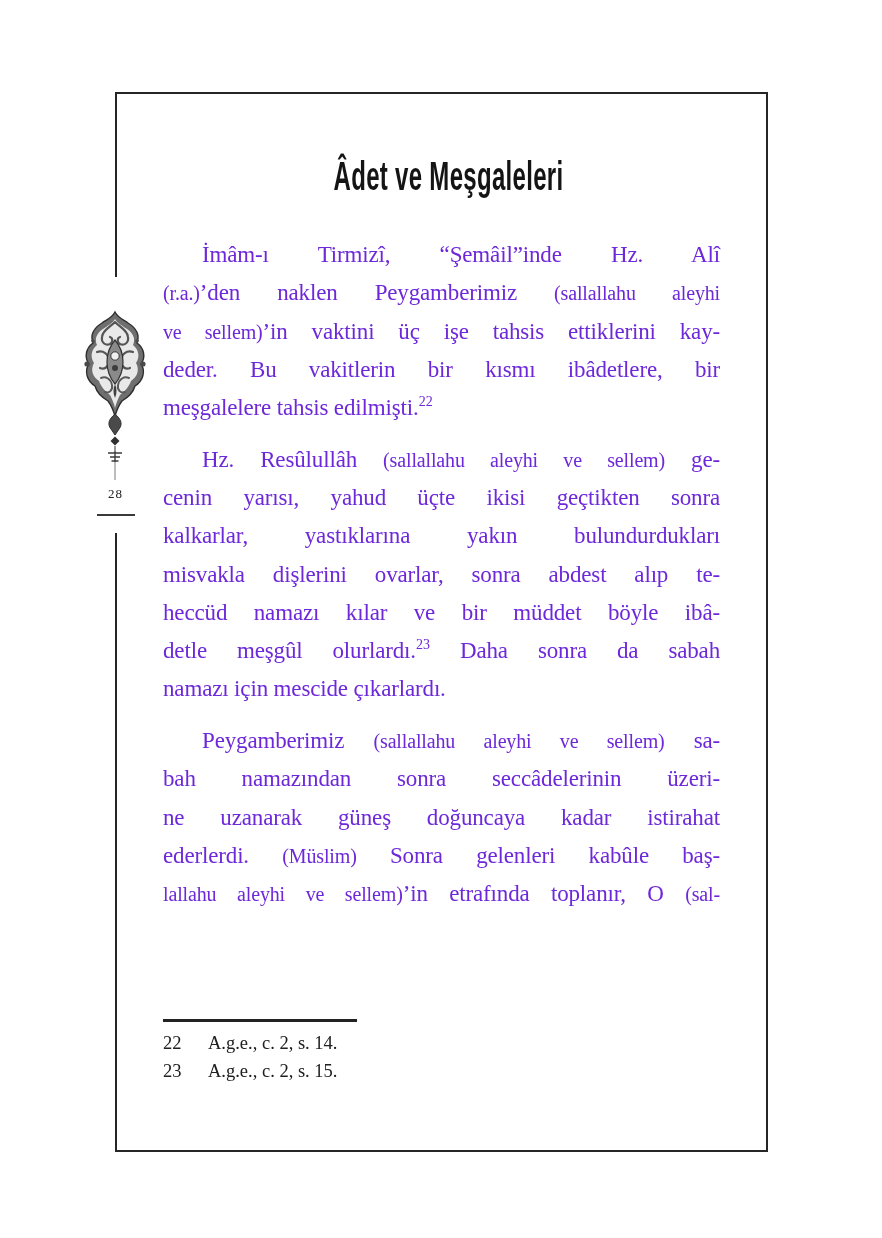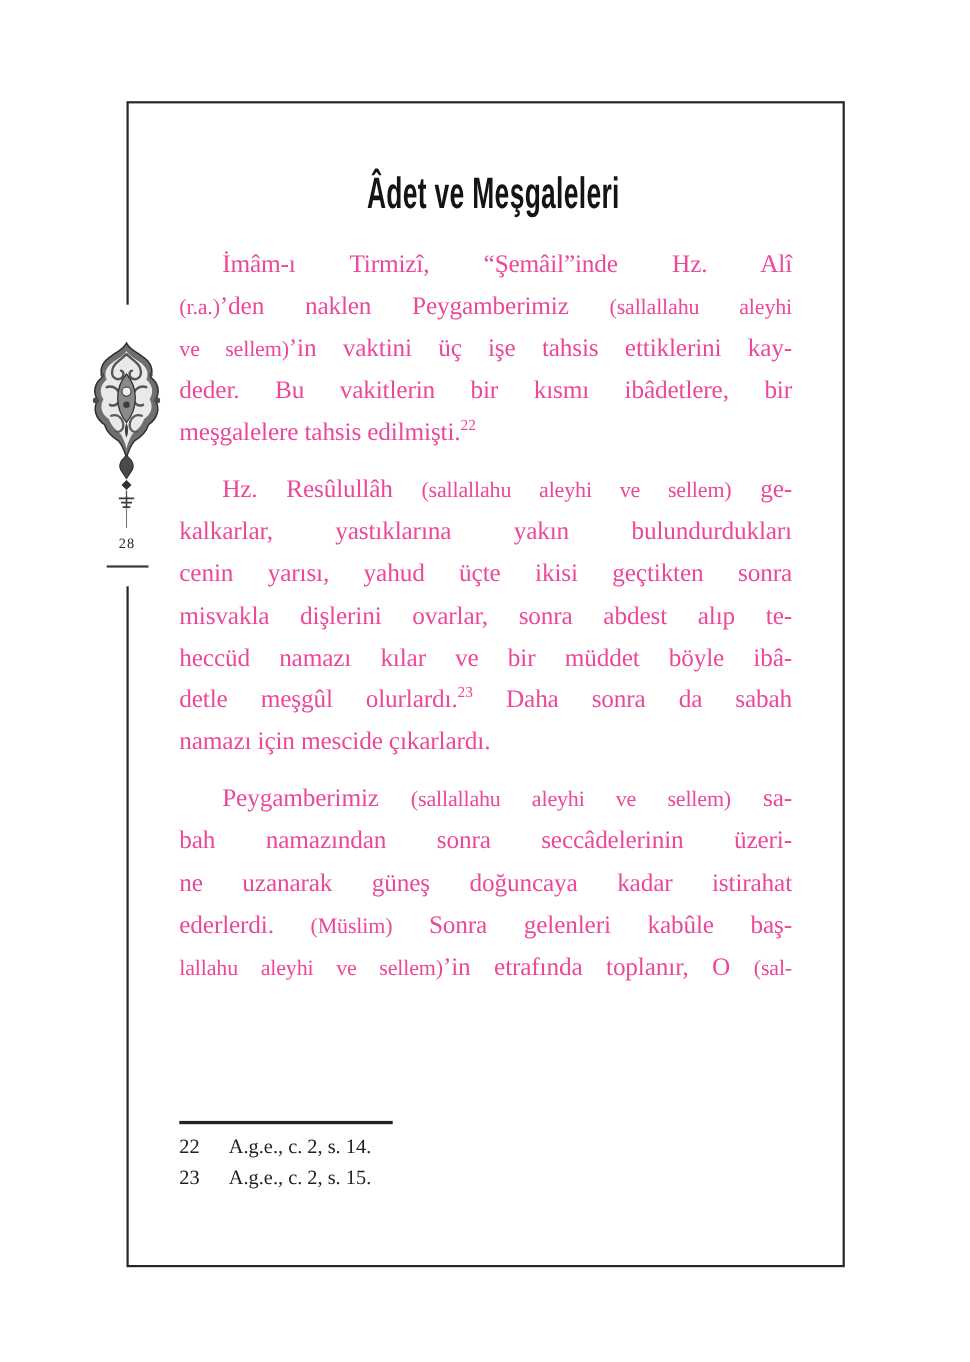--- a/index.html
+++ b/index.html
@@ -29,22 +29,22 @@
     position:absolute;left:170px;top:152px;width:557px;
     display:flex;justify-content:center;
   }
   .chapter-title .title-inner{
     font-family:"Liberation Sans","DejaVu Sans",sans-serif;
     font-weight:bold;font-size:40px;line-height:48px;color:#141414;
     transform:scaleX(0.60);transform-origin:center;white-space:nowrap;
     letter-spacing:0.5px;
   }
   .text-column{
-    position:absolute;left:163px;top:221px;width:557px;
-    font-size:23px;line-height:38.3px;letter-spacing:-0.15px;color:#ec4899;
+    position:absolute;left:163px;top:236px;width:557px;
+    font-size:23px;line-height:38.3px;letter-spacing:-0.15px;color:#6d28d9;
   }
   .para{margin:0 0 13.2px 0;}
   .para:last-child{margin-bottom:0;}
   .line{
     text-align:justify;text-align-last:justify;
     height:38.3px;overflow:visible;white-space:nowrap;
   }
   .line{white-space:normal;}
   .line.indent{text-indent:39px;}
   .line.end{text-align-last:left;}
@@ -108,22 +108,22 @@
 <div class="text-column">
     <div class="para">
       <div class="line indent"><span class="norm">İmâm-ı Tirmizî, “Şemâil”inde Hz. Alî</span></div>
       <div class="line"><span class="small">(r.a.)</span><span class="norm">’den naklen Peygamberimiz </span><span class="small">(sallallahu aleyhi</span></div>
       <div class="line"><span class="small">ve sellem)</span><span class="norm">’in vaktini üç işe tahsis ettiklerini kay-</span></div>
       <div class="line"><span class="norm">deder. Bu vakitlerin bir kısmı ibâdetlere, bir</span></div>
       <div class="line end"><span class="norm">meşgalelere tahsis edilmişti.</span><span class="sup">22</span></div>
     </div>
     <div class="para">
       <div class="line indent"><span class="norm">Hz. Resûlullâh </span><span class="small">(sallallahu aleyhi ve sellem)</span><span class="norm"> ge-</span></div>
+      <div class="line"><span class="norm">cenin yarısı, yahud üçte ikisi geçtikten sonra</span></div>
       <div class="line"><span class="norm">kalkarlar, yastıklarına yakın bulundurdukları</span></div>
-      <div class="line"><span class="norm">cenin yarısı, yahud üçte ikisi geçtikten sonra</span></div>
       <div class="line"><span class="norm">misvakla dişlerini ovarlar, sonra abdest alıp te-</span></div>
       <div class="line"><span class="norm">heccüd namazı kılar ve bir müddet böyle ibâ-</span></div>
       <div class="line"><span class="norm">detle meşgûl olurlardı.</span><span class="sup">23</span><span class="norm"> Daha sonra da sabah</span></div>
       <div class="line end"><span class="norm">namazı için mescide çıkarlardı.</span></div>
     </div>
     <div class="para">
       <div class="line indent"><span class="norm">Peygamberimiz </span><span class="small">(sallallahu aleyhi ve sellem)</span><span class="norm"> sa-</span></div>
       <div class="line"><span class="norm">bah namazından sonra seccâdelerinin üzeri-</span></div>
       <div class="line"><span class="norm">ne uzanarak güneş doğuncaya kadar istirahat</span></div>
       <div class="line"><span class="norm">ederlerdi. </span><span class="small">(Müslim)</span><span class="norm"> Sonra gelenleri kabûle baş-</span></div>

